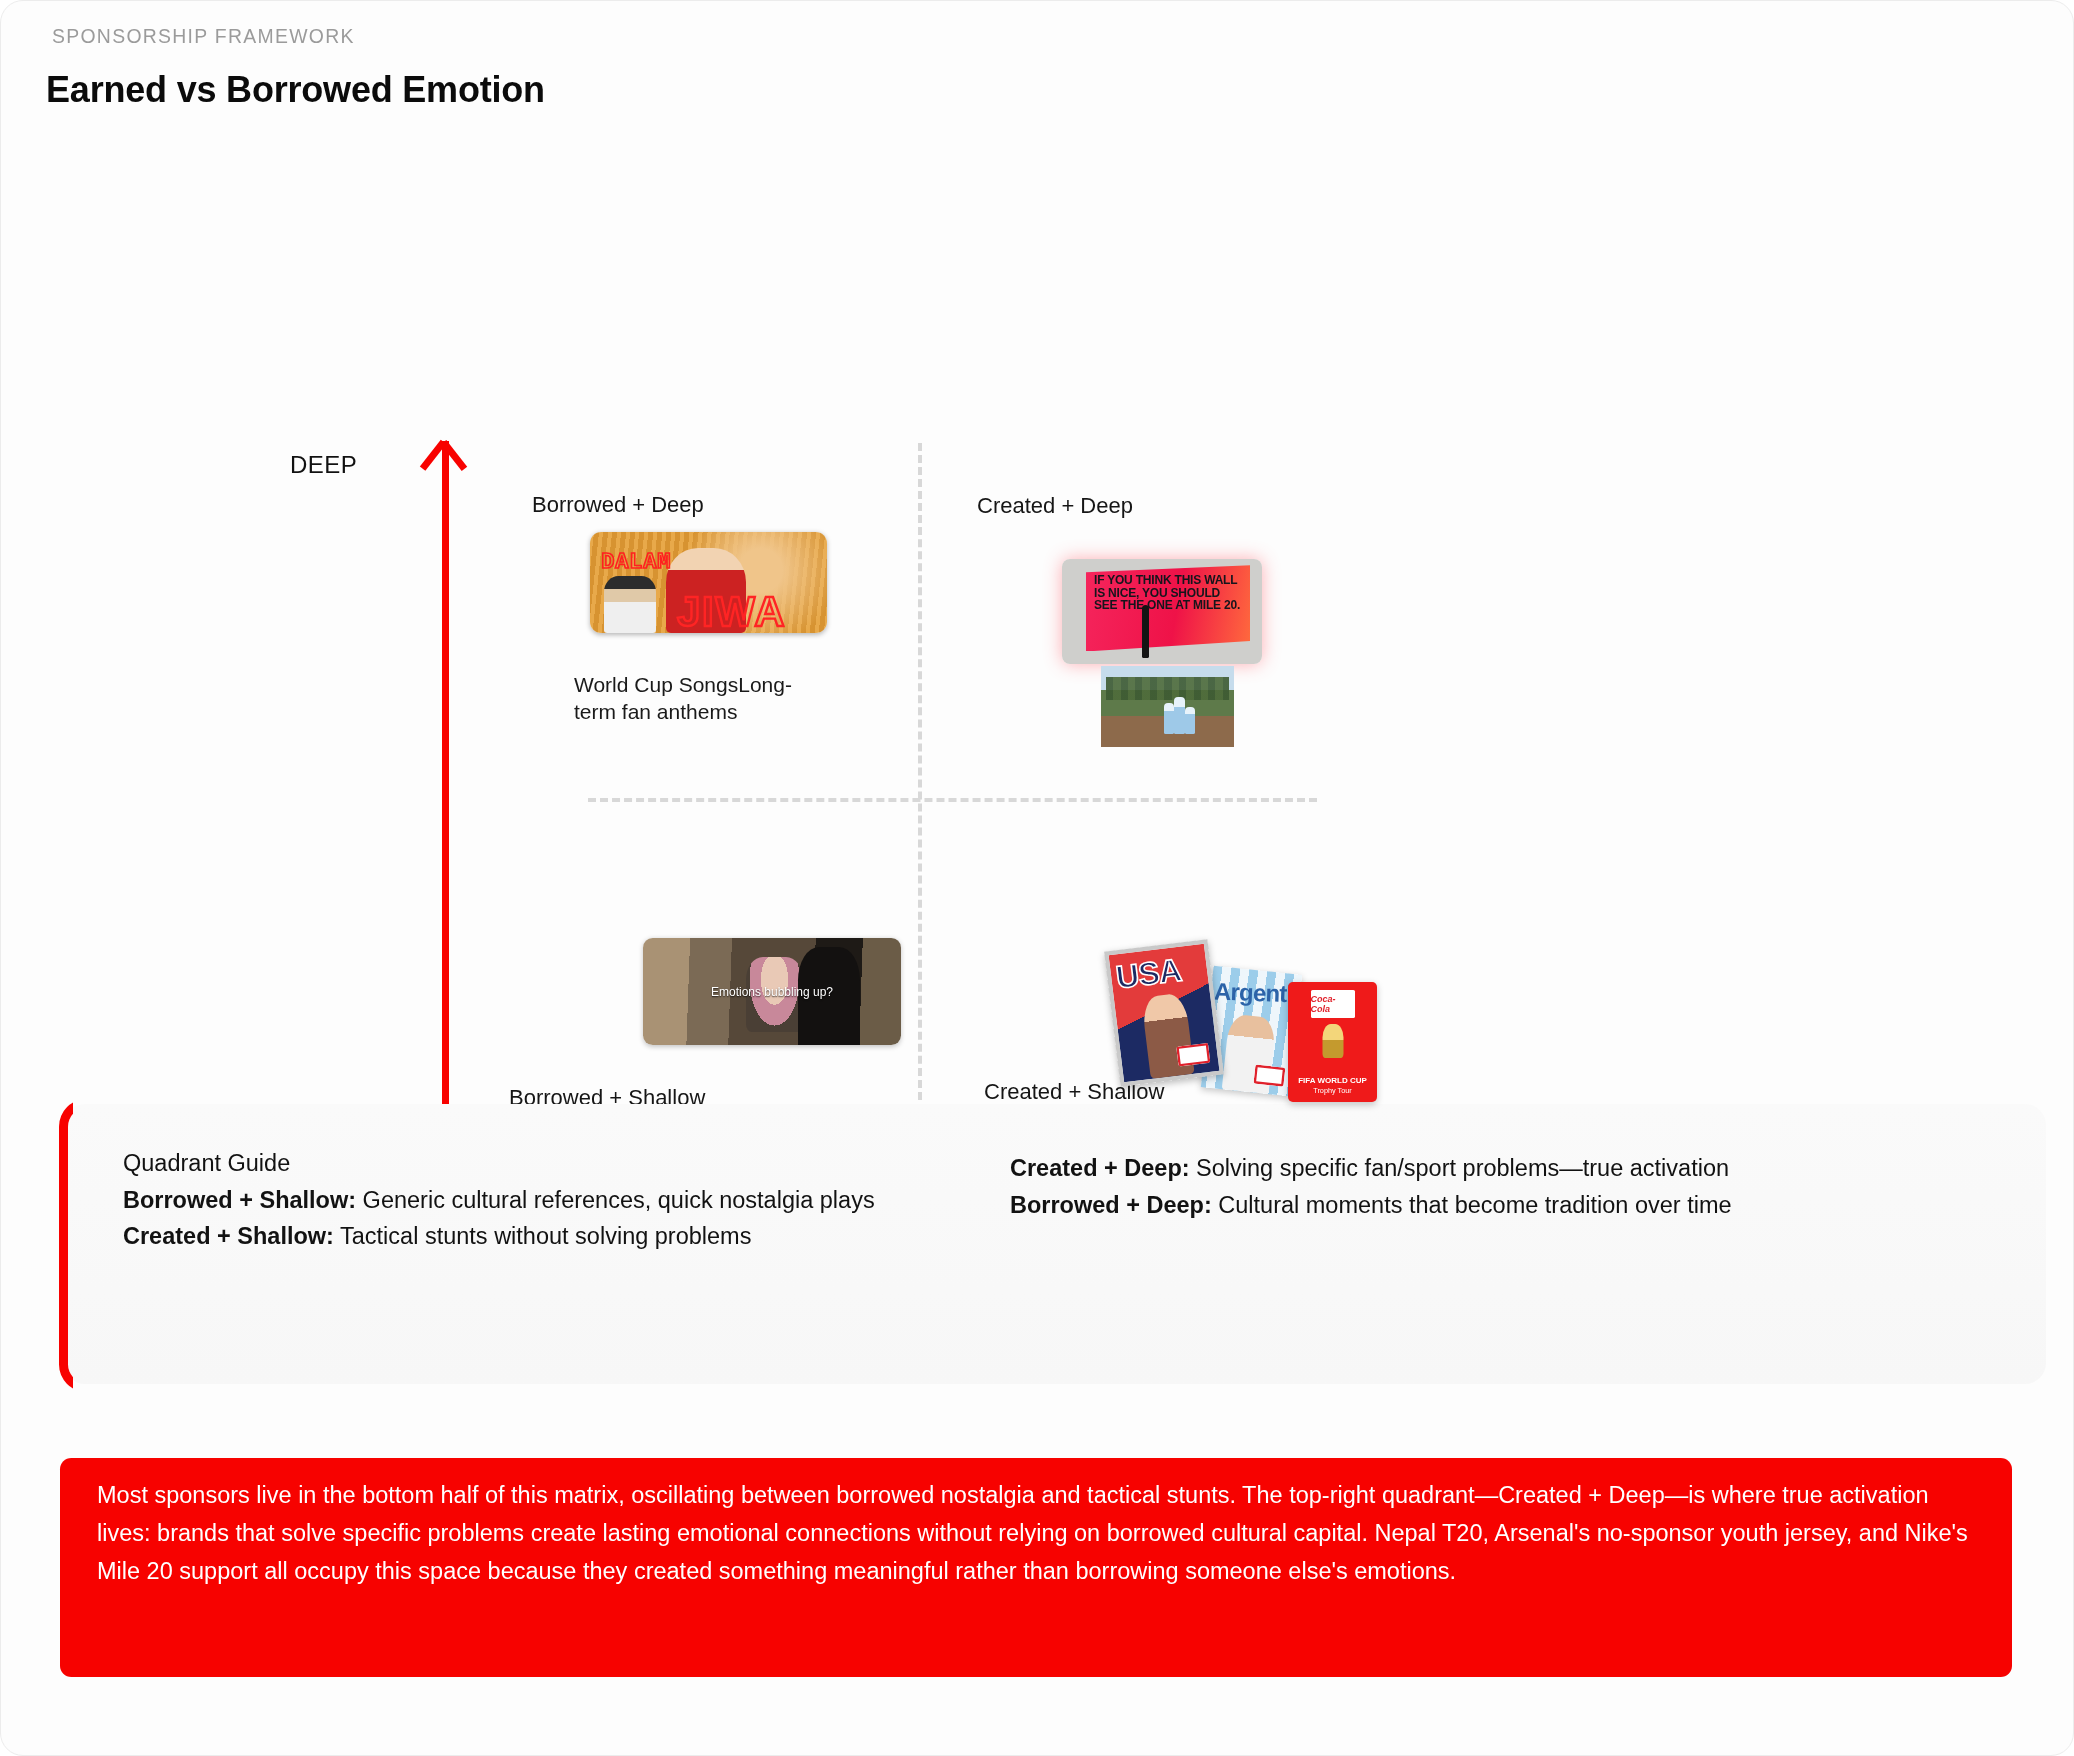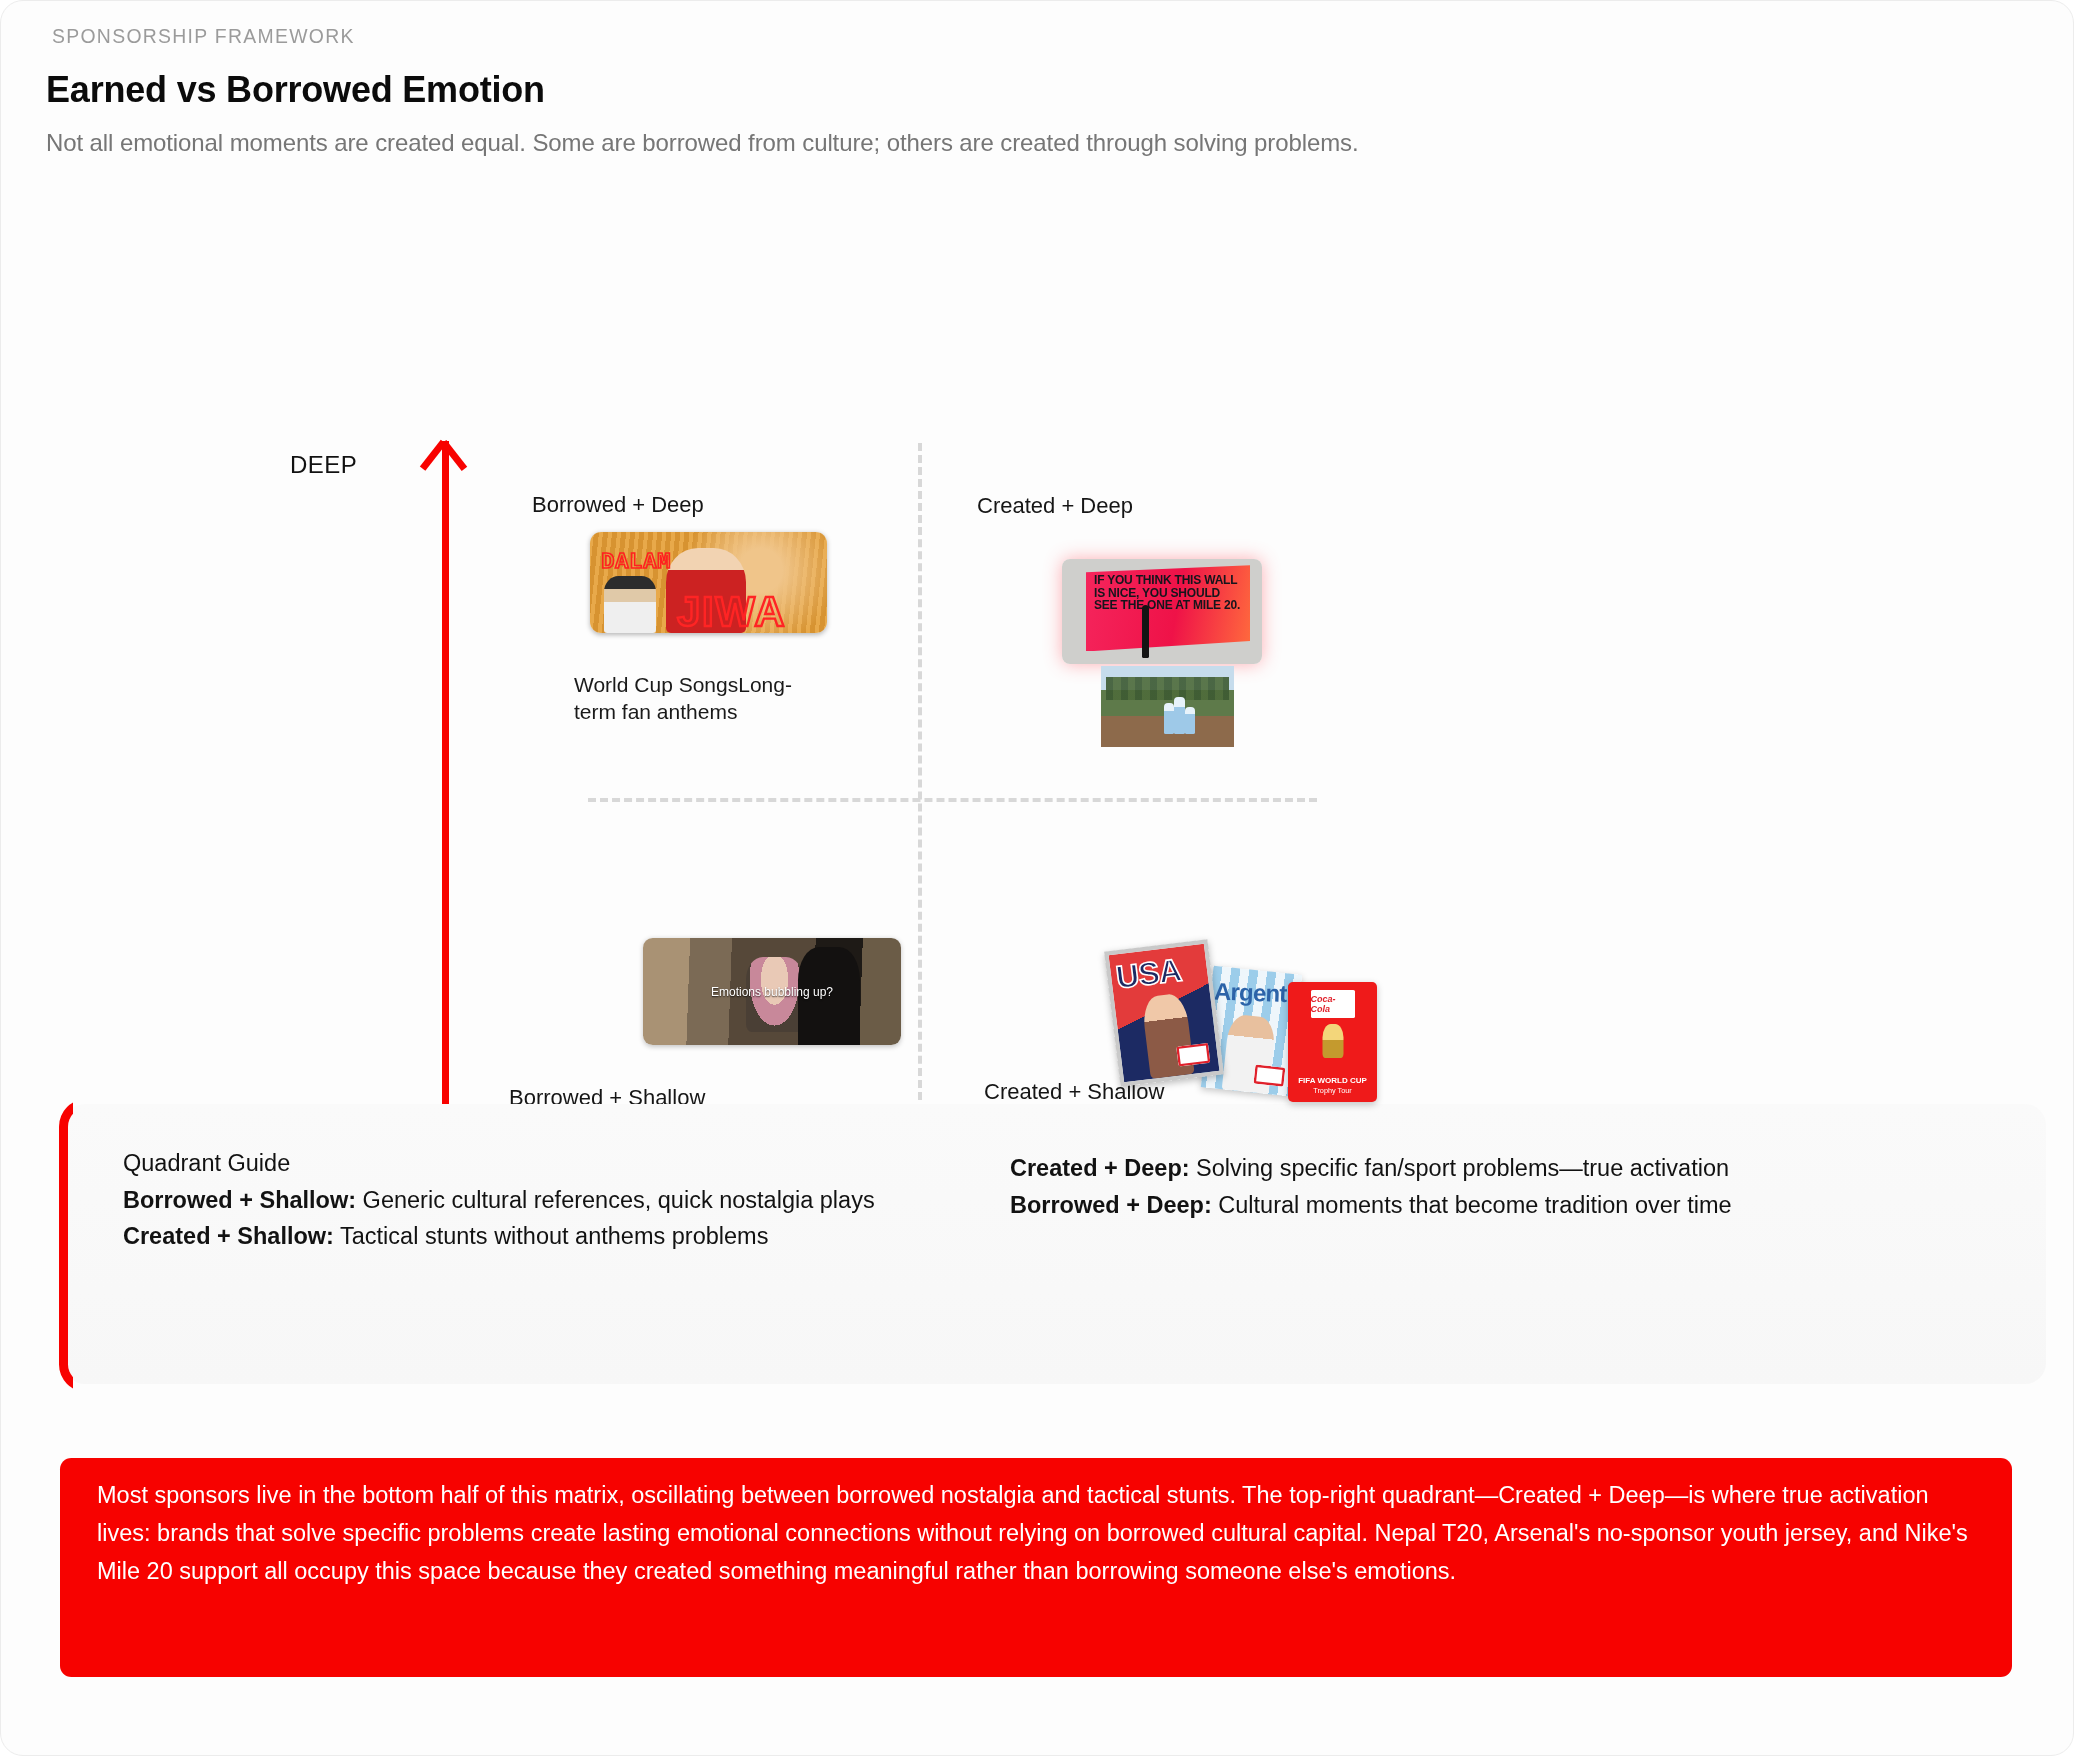--- a/index.html
+++ b/index.html
@@ -392,21 +392,20 @@
     font-weight: 400;
   }
 </style>
 </head>
 <body>
 
 <div class="page-card">
 
   <div class="eyebrow">SPONSORSHIP FRAMEWORK</div>
   <h1 class="title">Earned vs Borrowed Emotion</h1>
-  <div class="subtitle">Not all emotional moments are created equal. Some are borrowed from culture; others are created through solving problems.</div>
 
   <div class="matrix">
 
     <div class="axis-v"></div>
     <div class="axis-v-head"></div>
     <div class="axis-h"></div>
     <div class="axis-h-head"></div>
 
     <div class="dash-v"></div>
     <div class="dash-h"></div>
@@ -466,21 +465,21 @@
 
   <div class="guide"></div>
   <div class="guide-bar"></div>
 
   <div class="guide-col guide-left">
     <div class="guide-heading">Quadrant Guide</div>
     <div>
       <b>Borrowed + Shallow:</b><span> Generic cultural references, quick nostalgia plays</span>
     </div>
     <div>
-      <b>Created + Shallow:</b><span> Tactical stunts without anthems problems</span>
+      <b>Created + Shallow:</b><span> Tactical stunts without solving problems</span>
     </div>
   </div>
 
   <div class="guide-col guide-right">
     <div>
       <b>Created + Deep:</b><span> Solving specific fan/sport problems—true activation</span>
     </div>
     <div>
       <b>Borrowed + Deep:</b><span> Cultural moments that become tradition over time</span>
     </div>

